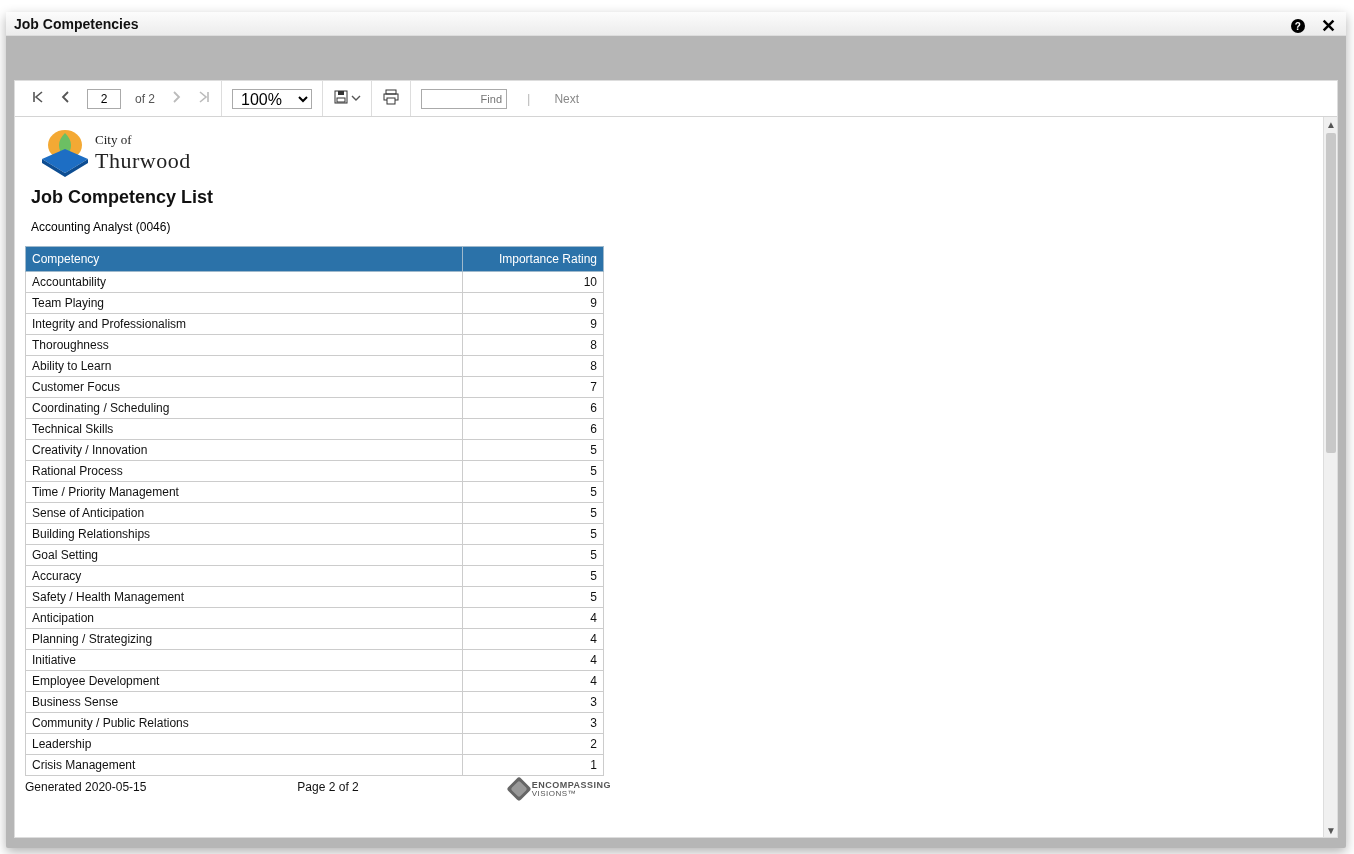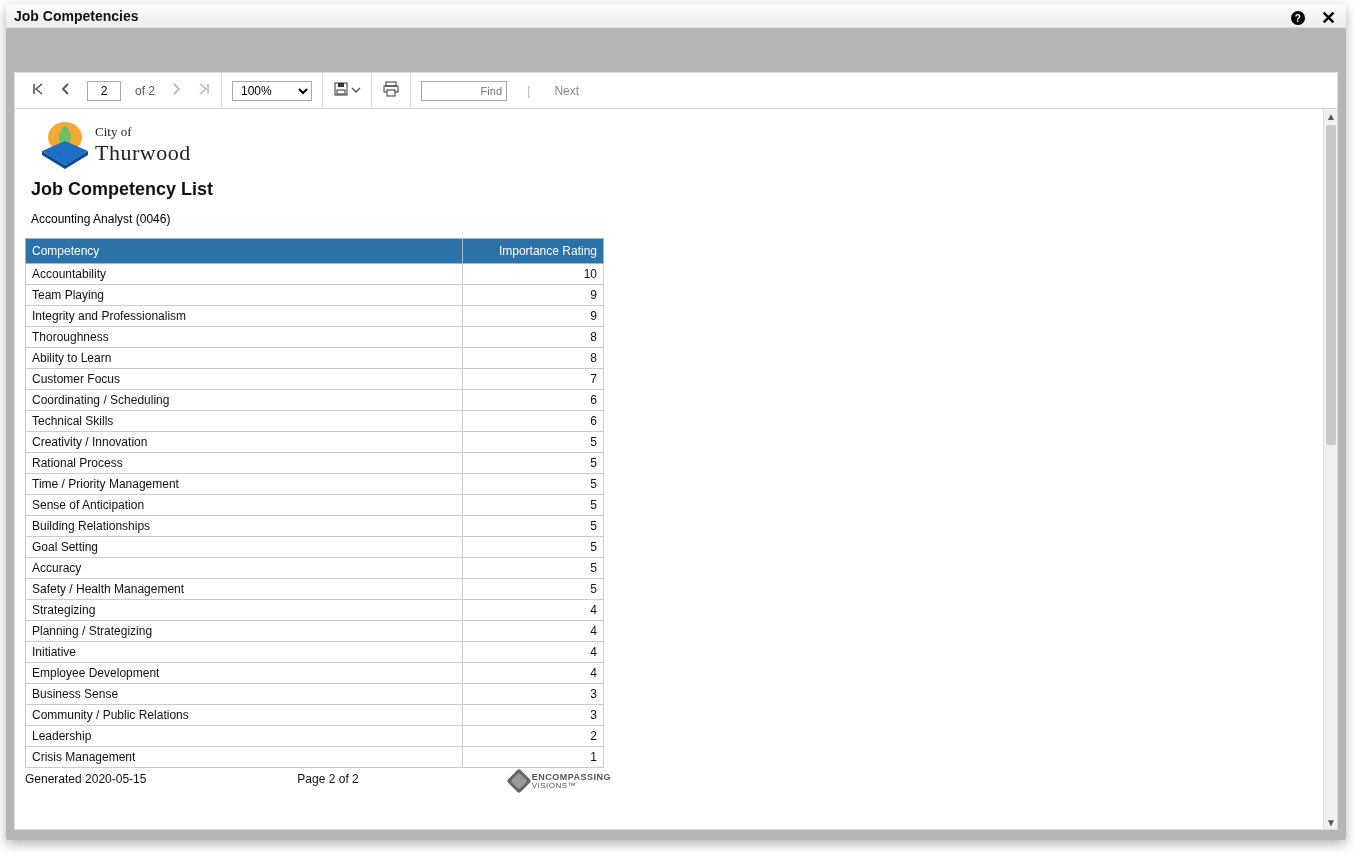--- a/index.html
+++ b/index.html
@@ -7,21 +7,21 @@
     font-family: Arial, sans-serif;
     background: #fff;
     width: 1354px;
     height: 854px;
     position: relative;
     overflow: hidden;
   }
   .window {
     position: absolute;
     left: 6px;
-    top: 4px;
+    top: 12px;
     width: 1340px;
     height: 836px;
     background: #b6b6b6;
     border-radius: 2px;
     box-shadow: 0 4px 12px rgba(0,0,0,0.3);
   }
   .titlebar {
     background: linear-gradient(#fcfcfc,#ececec);
     height: 24px;
     display: flex;
@@ -85,21 +85,21 @@
     gap:14px;
   }
   .tbgroup:last-child { border-right:none; }
   .navbtn { cursor:pointer; color:#777;}
   .navbtn.disabled { color:#bbb; cursor:default;}
   .page-input {
     width:34px; height:20px; border:1px solid #aaa; text-align:center; font-size:12px;
   }
   .of-text { font-size:12px; color:#555; }
   .zoom-select {
-    height:20px; border:1px solid #aaa; font-size:12px; padding:0 4px; width:80px;
+    height:20px; border:1px solid #aaa; font-size:16px; padding:0 4px; width:80px;
     background:#fff;
   }
   .save-group { display:flex; align-items:center; gap:2px;}
   .print-btn, .save-btn { cursor:pointer;}
   .find-input {
     width:86px; height:20px; border:1px solid #aaa; font-size:11px; padding:0 4px;
     color:#888; text-align:right;
   }
   .next-link { color:#888; font-size:12px; margin-left:4px;}
   .vsep { color:#bbb; margin:0 6px;}
@@ -320,21 +320,21 @@
             </tr>
             <tr>
               <td>Accuracy</td>
               <td class="r">5</td>
             </tr>
             <tr>
               <td>Safety / Health Management</td>
               <td class="r">5</td>
             </tr>
             <tr>
-              <td>Strategizing</td>
+              <td>Anticipation</td>
               <td class="r">4</td>
             </tr>
             <tr>
               <td>Planning / Strategizing</td>
               <td class="r">4</td>
             </tr>
             <tr>
               <td>Initiative</td>
               <td class="r">4</td>
             </tr>

